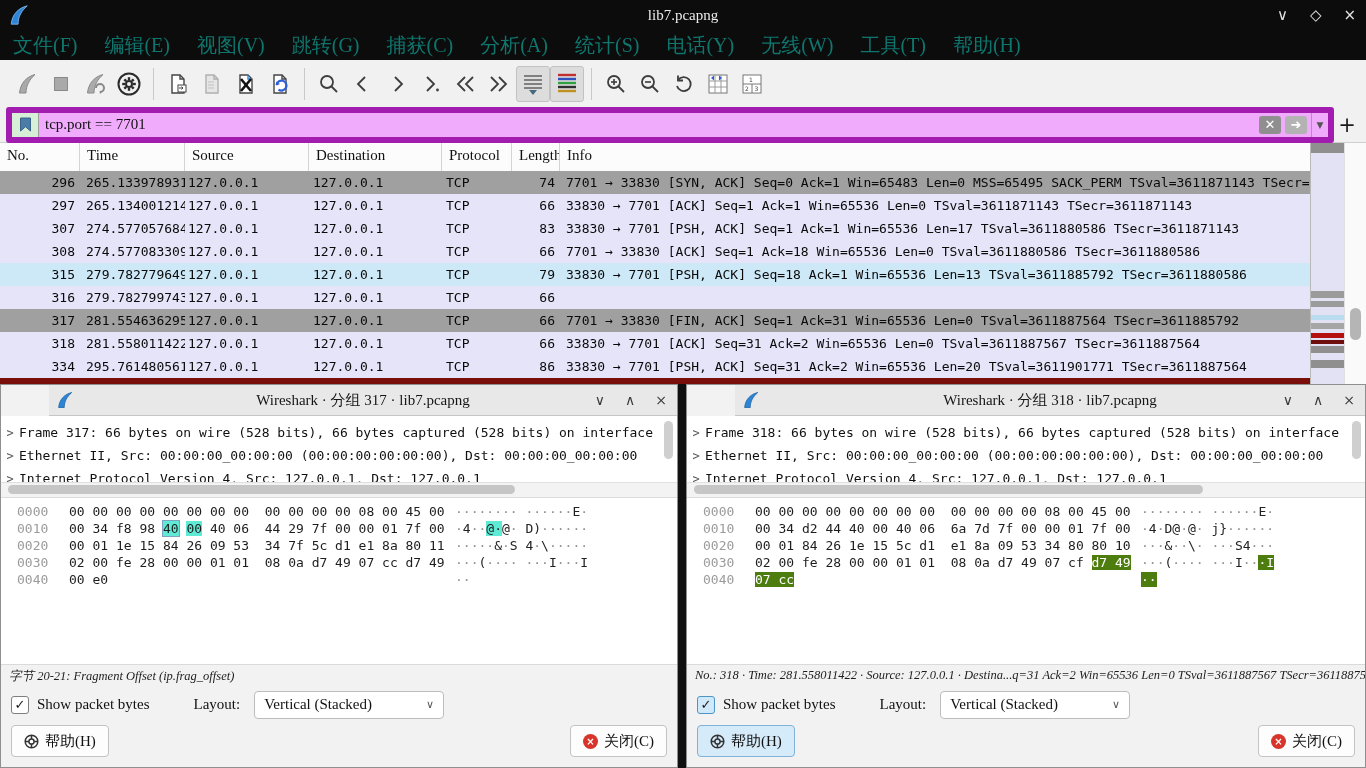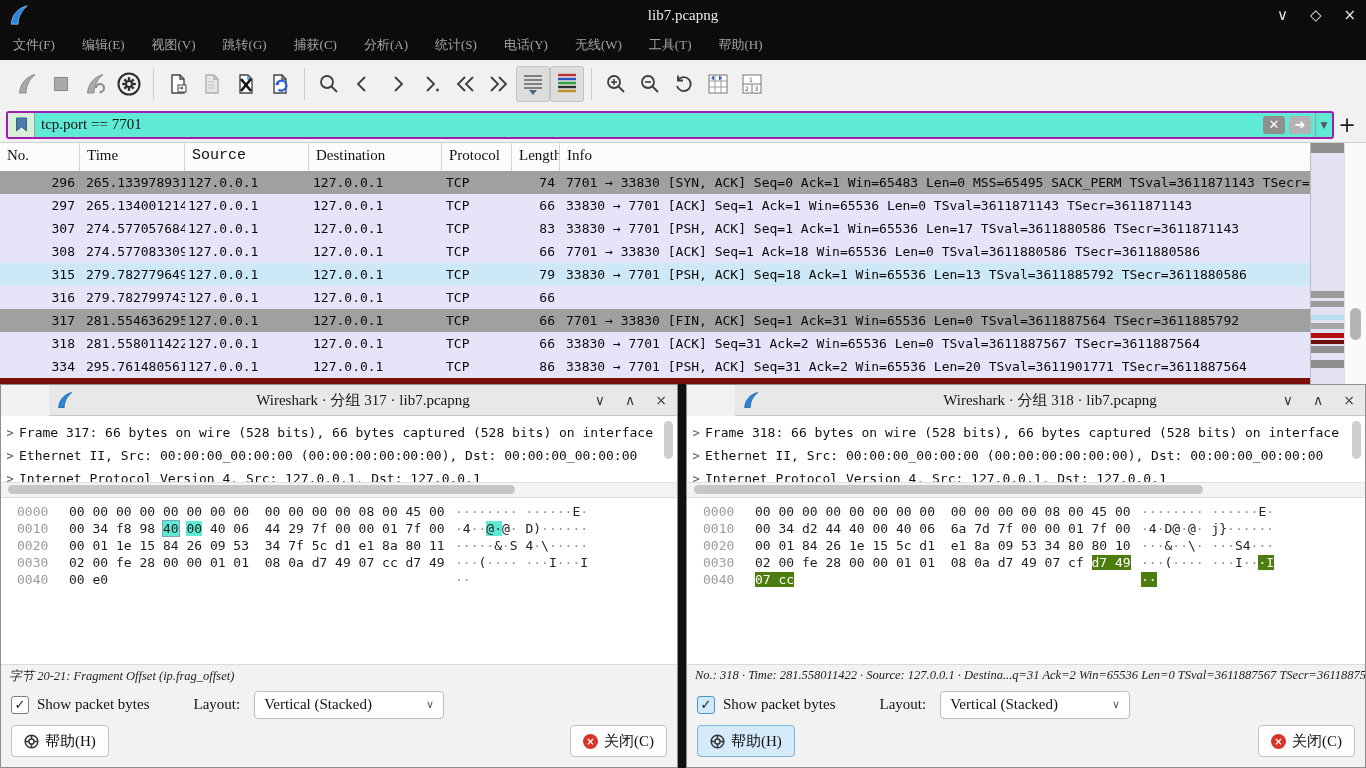--- a/index.html
+++ b/index.html
@@ -6,42 +6,42 @@
   body{width:1366px;height:768px;position:relative;overflow:hidden;background:#101010;
        font-family:"Liberation Serif","DejaVu Serif",serif;}
   
   .main-window{position:absolute;left:0;top:0;width:1366px;height:384px;background:#f1f1f1;}
   .titlebar{position:absolute;left:0;top:0;width:100%;height:30px;background:#0c0c0c;display:flex;align-items:center;}
   .titlebar .logo{margin-left:8px;width:22px;height:22px;flex:none;}
   .titlebar .wtitle{position:absolute;left:0;right:0;text-align:center;color:#ececec;font-size:15px;}
   .win-controls{position:absolute;right:10px;top:0;height:30px;display:flex;align-items:center;gap:22px;color:#e3e3e3;font-size:15px;font-family:"DejaVu Sans",sans-serif;}
   .win-controls span{cursor:default;}
   .menubar{position:absolute;left:0;top:30px;width:100%;height:30px;background:#0c0c0c;display:flex;align-items:center;gap:27px;padding-left:13px;box-sizing:border-box;}
-  .mitem{color:#a3a3a3;font-size:13px;white-space:nowrap;}
+  .mitem{color:#0f766e;font-size:20px;white-space:nowrap;}
   
   .toolbar{position:absolute;left:0;top:60px;width:100%;height:47px;background:#f1f1f1;display:flex;align-items:center;padding-left:10px;box-sizing:border-box;}
   .tbtn{width:34px;height:36px;display:flex;align-items:center;justify-content:center;flex:none;}
   .tbtn.active{background:#dddddd;border:1px solid #c2c2c2;border-radius:3px;box-sizing:border-box;}
   .tsep{width:1px;height:32px;background:#c9c9c9;margin:0 7px;flex:none;}
   .tbtn svg{display:block;}
   
   .filterbar{position:absolute;left:0;top:107px;width:100%;height:36px;background:#f1f1f1;display:flex;align-items:center;padding:0 6px;box-sizing:border-box;border-bottom:1px solid #cfcfcf;}
-  .ffield{flex:1;height:24px;background:#5eead4;border:2px solid #a21caf;border-radius:3px;display:flex;align-items:center;overflow:hidden;}
+  .ffield{flex:1;height:24px;background:#f0abfc;border:6px solid #a21caf;border-radius:3px;display:flex;align-items:center;overflow:hidden;}
   .fbook{width:26px;height:100%;border-right:1px solid #9f9f9f;display:flex;align-items:center;justify-content:center;background:#d7efd7;flex:none;}
   .ftext{flex:1;font-size:15px;color:#101010;padding-left:6px;white-space:nowrap;overflow:hidden;}
   .fbtn{width:22px;height:18px;border-radius:3px;display:flex;align-items:center;justify-content:center;color:#fff;font-family:"DejaVu Sans",sans-serif;font-weight:bold;font-size:13px;margin-right:4px;flex:none;}
   .fbtn.clear{background:#8f8f8f;}
   .fbtn.apply{background:#b3b3b3;}
   .fcaret{width:16px;height:100%;border-left:1px solid #9f9f9f;display:flex;align-items:center;justify-content:center;color:#555;font-size:9px;flex:none;font-family:"DejaVu Sans",sans-serif;}
   .fplus{width:26px;text-align:center;font-size:21px;color:#1a1a1a;flex:none;font-family:"DejaVu Sans",sans-serif;}
   
   .plist{position:absolute;left:0;top:143px;width:1366px;height:241px;background:#fff;}
   .phdr{position:absolute;left:0;top:0;width:1310px;height:28px;background:#fcfcfc;border-bottom:1px solid #c9c9c9;display:flex;font-size:15px;color:#111;}
   .hc{border-right:1px solid #d4d4d4;padding:4px 0 0 7px;box-sizing:border-box;white-space:nowrap;overflow:hidden;flex:none;}
-  .hc-no{width:80px;}.hc-time{width:105px;}.hc-src{width:124px;font-family:Liberation Mono, monospace;}.hc-dst{width:133px;}.hc-proto{width:70px;}.hc-len{width:48px;}.hc-info{flex:1;border-right:none;}
+  .hc-no{width:80px;}.hc-time{width:105px;}.hc-src{width:124px;}.hc-dst{width:133px;}.hc-proto{width:70px;}.hc-len{width:48px;}.hc-info{flex:1;border-right:none;}
   .prows{position:absolute;left:0;top:28px;width:1310px;height:213px;overflow:hidden;font-family:"DejaVu Sans Mono","Liberation Mono",monospace;font-size:13px;}
   .prow{display:flex;height:23px;line-height:23px;white-space:nowrap;color:#0a0a0a;}
   .prow.c-lav{background:#e6e4f9;}
   .prow.c-gray{background:#a0a0a0;}
   .prow.c-blue{background:#cde8f6;}
   .pc{flex:none;overflow:hidden;white-space:pre;box-sizing:border-box;}
   .pc-no{width:80px;text-align:right;padding-right:5px;}
   .pc-time{width:105px;padding-left:6px;}
   .pc-src{width:124px;padding-left:3px;}
   .pc-dst{width:133px;padding-left:4px;}

